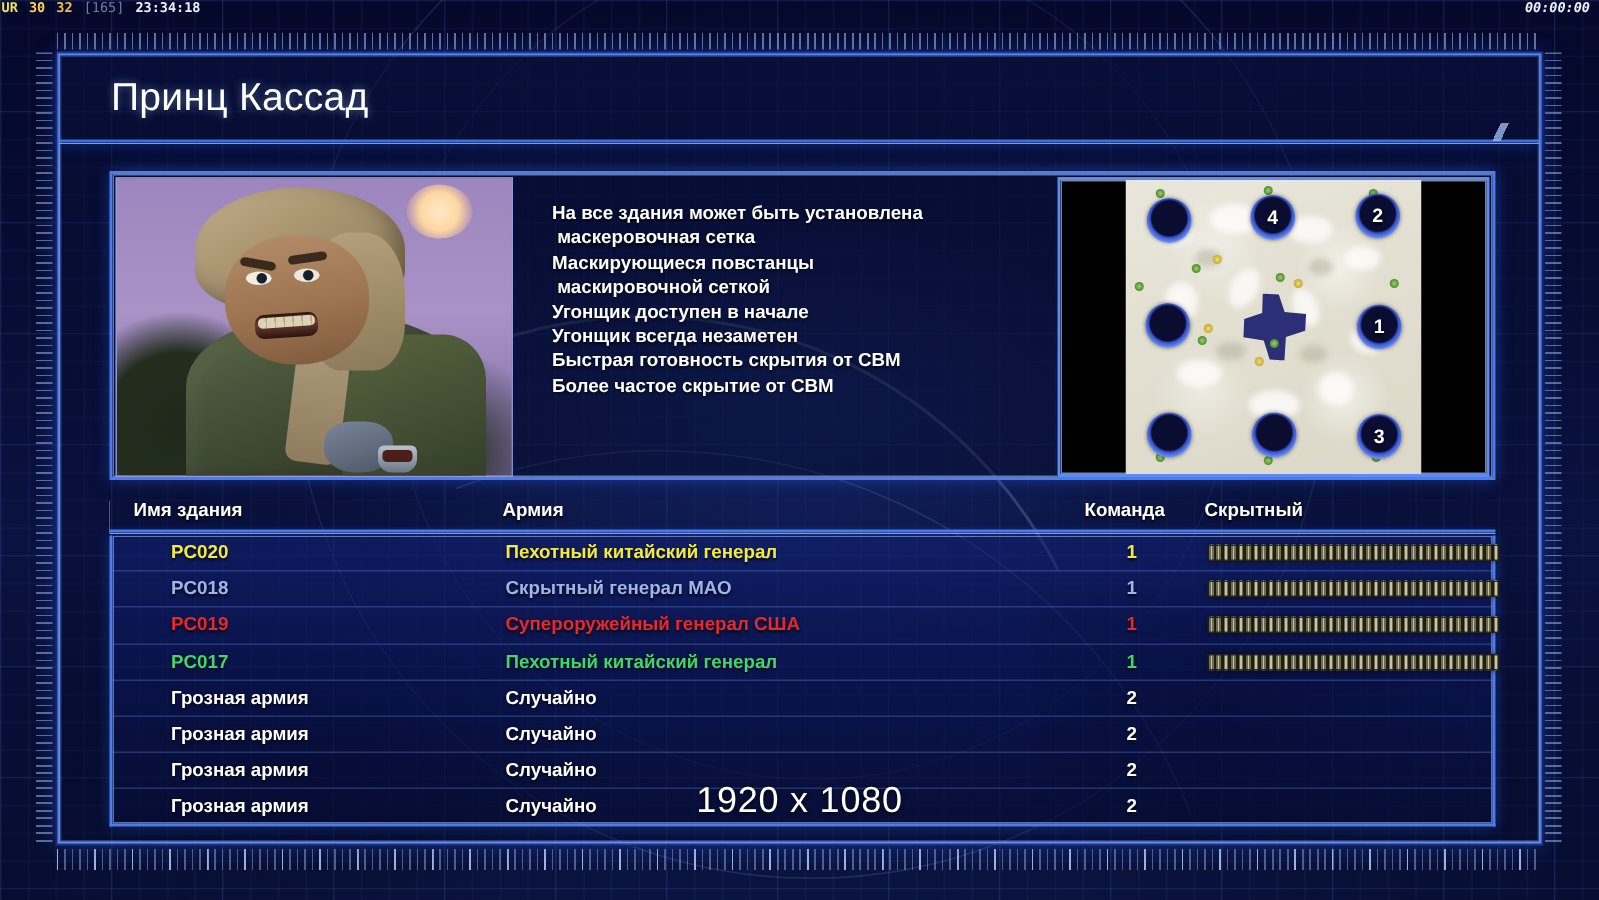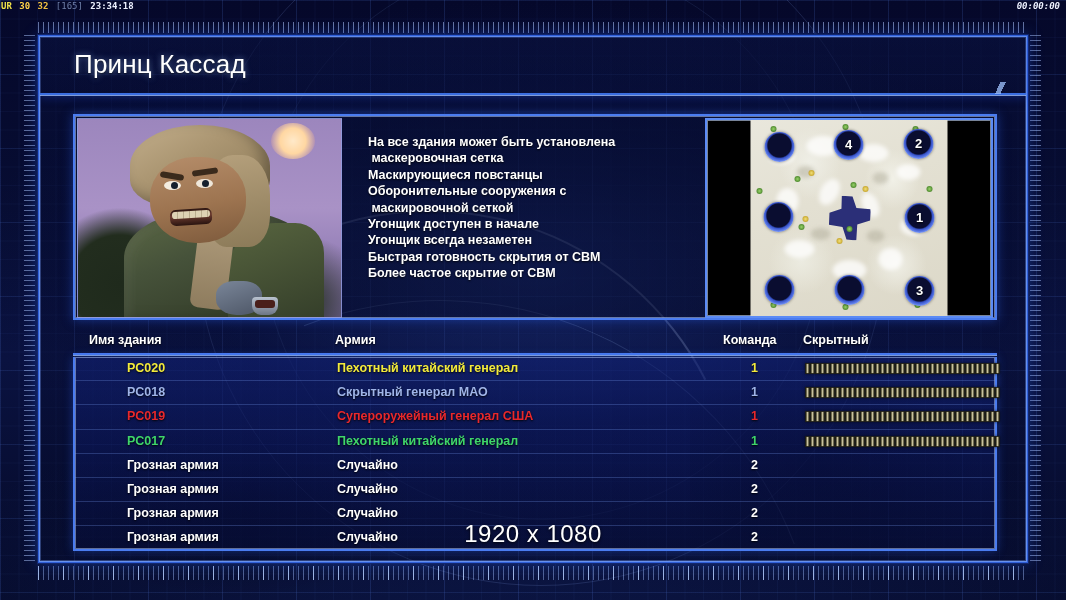--- a/index.html
+++ b/index.html
@@ -254,21 +254,21 @@
   }
   .row{
     position:absolute; left:0; width:100%; height:24.2px;
     border-bottom:1px solid rgba(120,155,240,.28);
   }
   .row:last-child{ border-bottom:none; }
   .cell{
     position:absolute; top:4px; font-size:12.5px; font-weight:bold;
     text-shadow:0 1px 2px rgba(0,0,0,.9); white-space:nowrap;
   }
-  .c-name{ left:16px;padding-left:36px; }
+  .c-name{ left:3px;padding-left:36px; }
   .c-army{ left:262px; }
   .c-team{ left:676px; }
   .progress{
     position:absolute; left:730px; top:6px; width:195px; height:11px;
     background:
       repeating-linear-gradient(to right,
         #1b1b16 0 1px, #6e6a4e 1px 2px, #c8c2a0 2px 3px, #6e6a4e 3px 4px, #20201a 4px 5px);
     box-shadow:inset 0 0 0 1px rgba(30,30,24,.9), 0 0 3px rgba(0,0,0,.6);
   }
 
@@ -338,21 +338,20 @@
         <div id="p-teeth"></div>
         <div id="p-teapot"></div>
         <div id="p-cup"></div>
         <div id="p-cupin"></div>
       </div>
 
       <div id="desc">
         <div>На все здания может быть установлена</div>
         <div> маскеровочная сетка</div>
         <div>Маскирующиеся повстанцы</div>
-        <div>Оборонительные сооружения с</div>
         <div> маскировочной сеткой</div>
         <div>Угонщик доступен в начале</div>
         <div>Угонщик всегда незаметен</div>
         <div>Быстрая готовность скрытия от СВМ</div>
         <div>Более частое скрытие от СВМ</div>
       </div>
 
       <div id="minimap">
         <div id="mm-inner">
           <div class="mmb" style="left:18px;top:28px;width:26px;height:16px;"></div>

